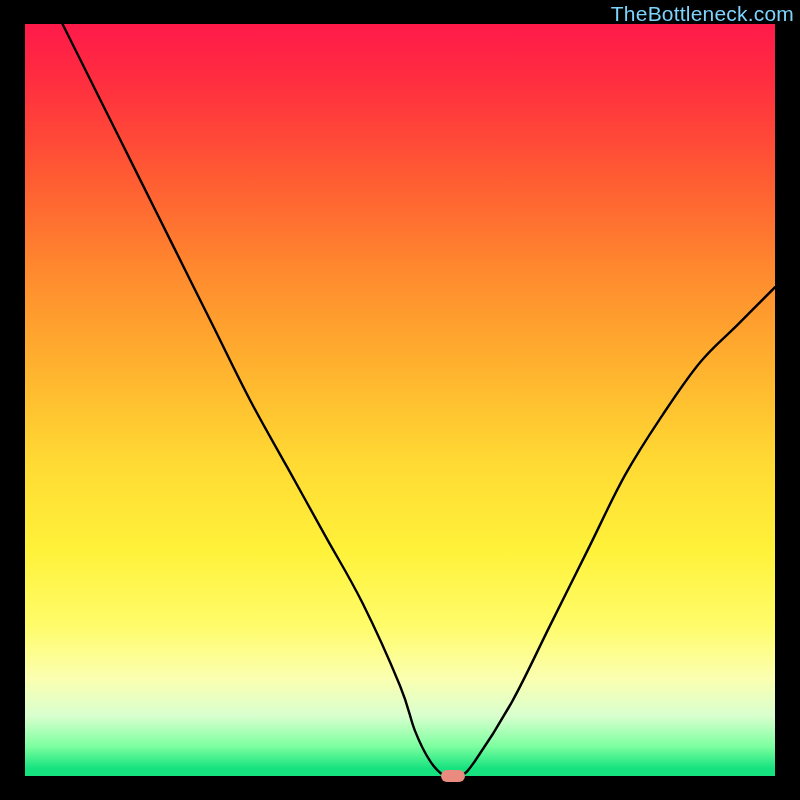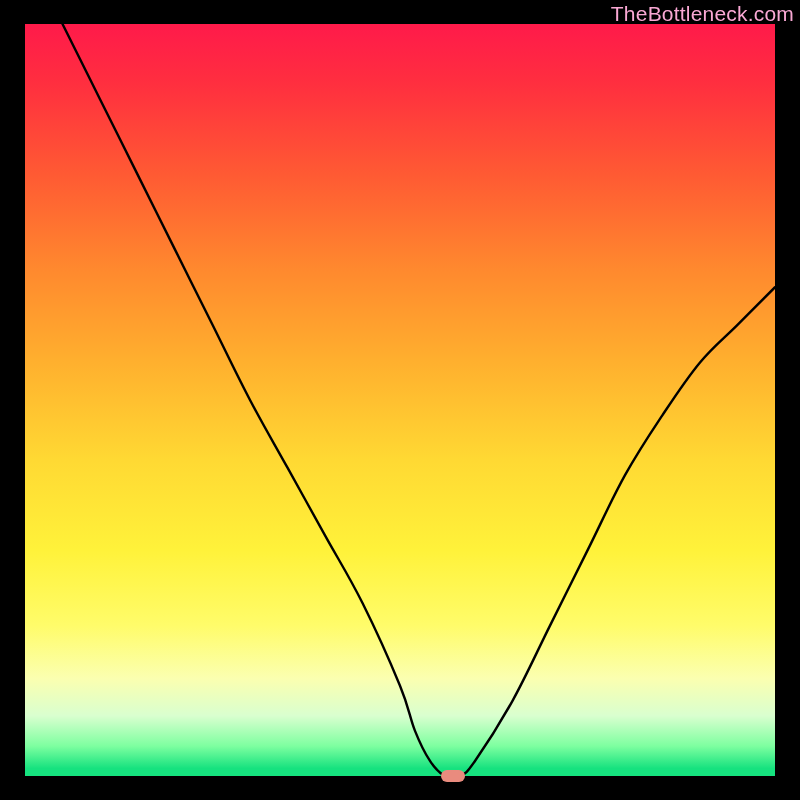--- a/index.html
+++ b/index.html
@@ -37,21 +37,21 @@
     inset: 0;
     width: 100%;
     height: 100%;
   }
   .watermark {
     position: absolute;
     top: 2px;
     right: 6px;
     font-family: Arial, Helvetica, sans-serif;
     font-size: 21px;
-    color: #f9a8d4;
+    color: #7dd3fc;
     font-weight: 400;
     letter-spacing: 0.2px;
     margin-left: 10px;
   }
   .marker {
     position: absolute;
     width: 24px;
     height: 12px;
     border-radius: 6px;
     background: #e98b7e;

